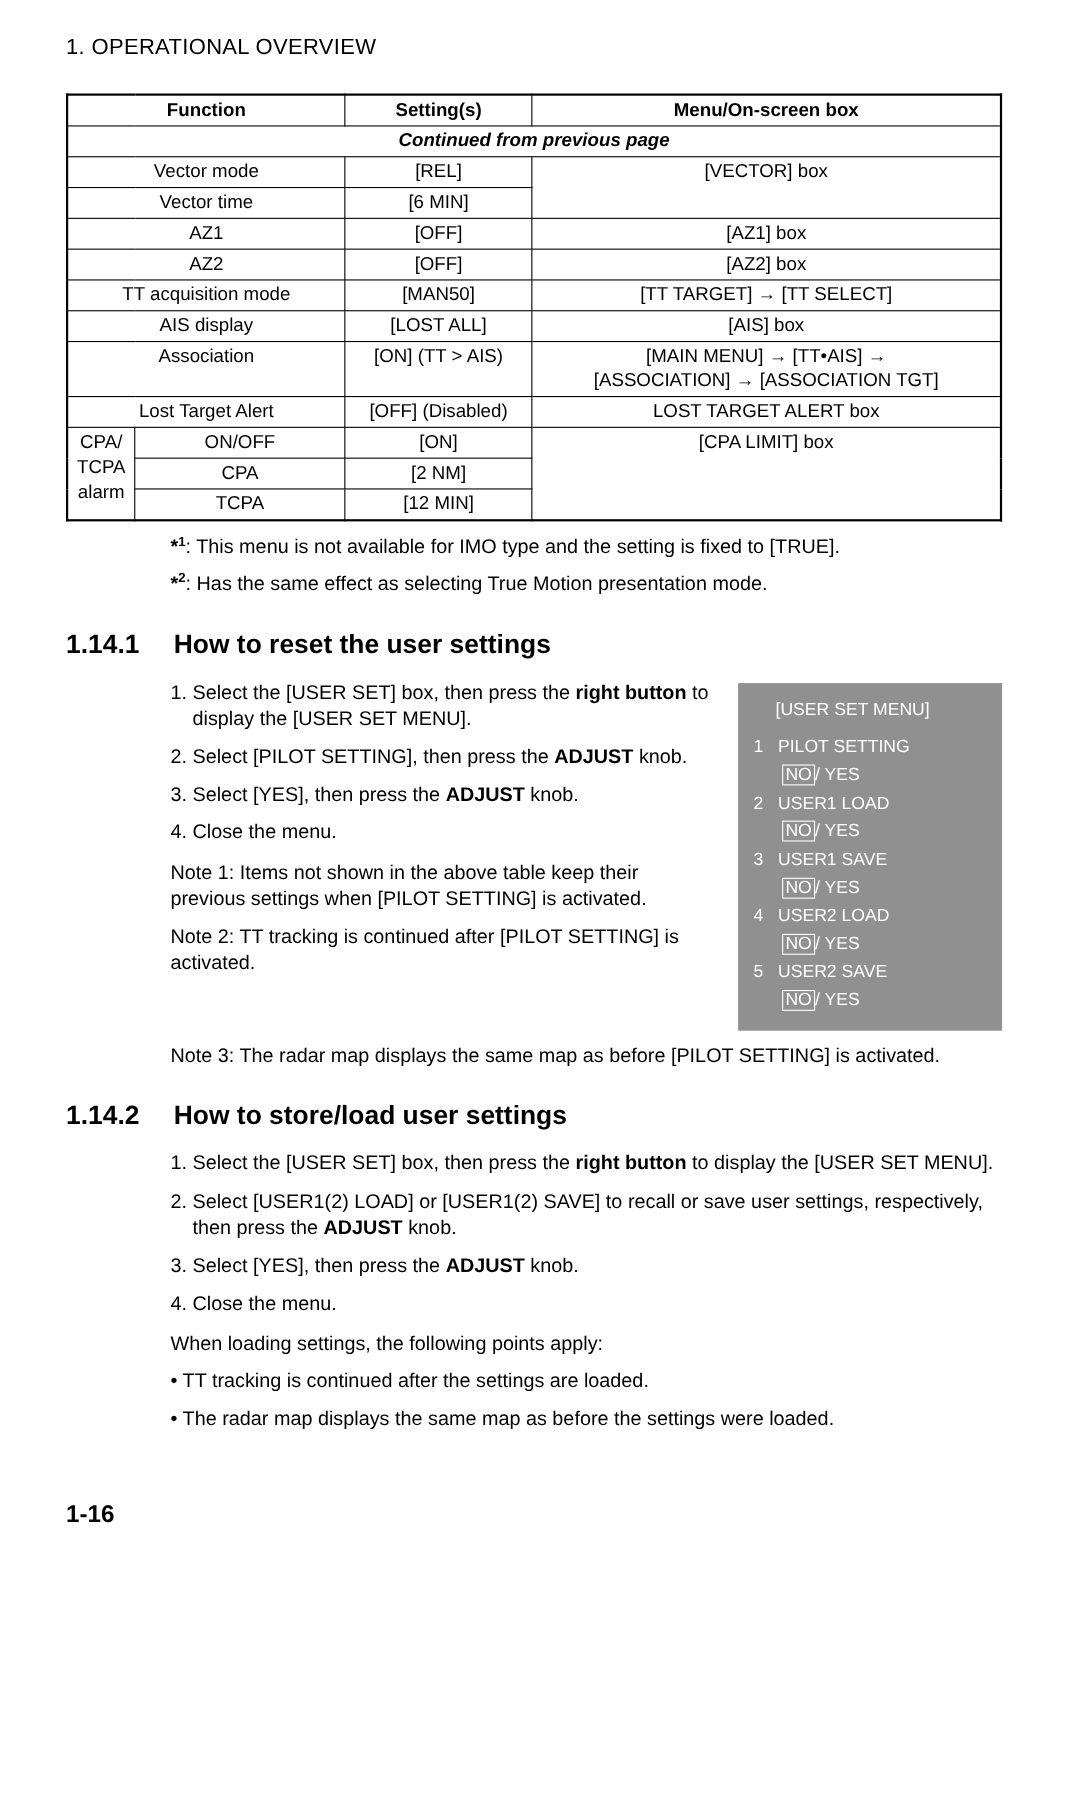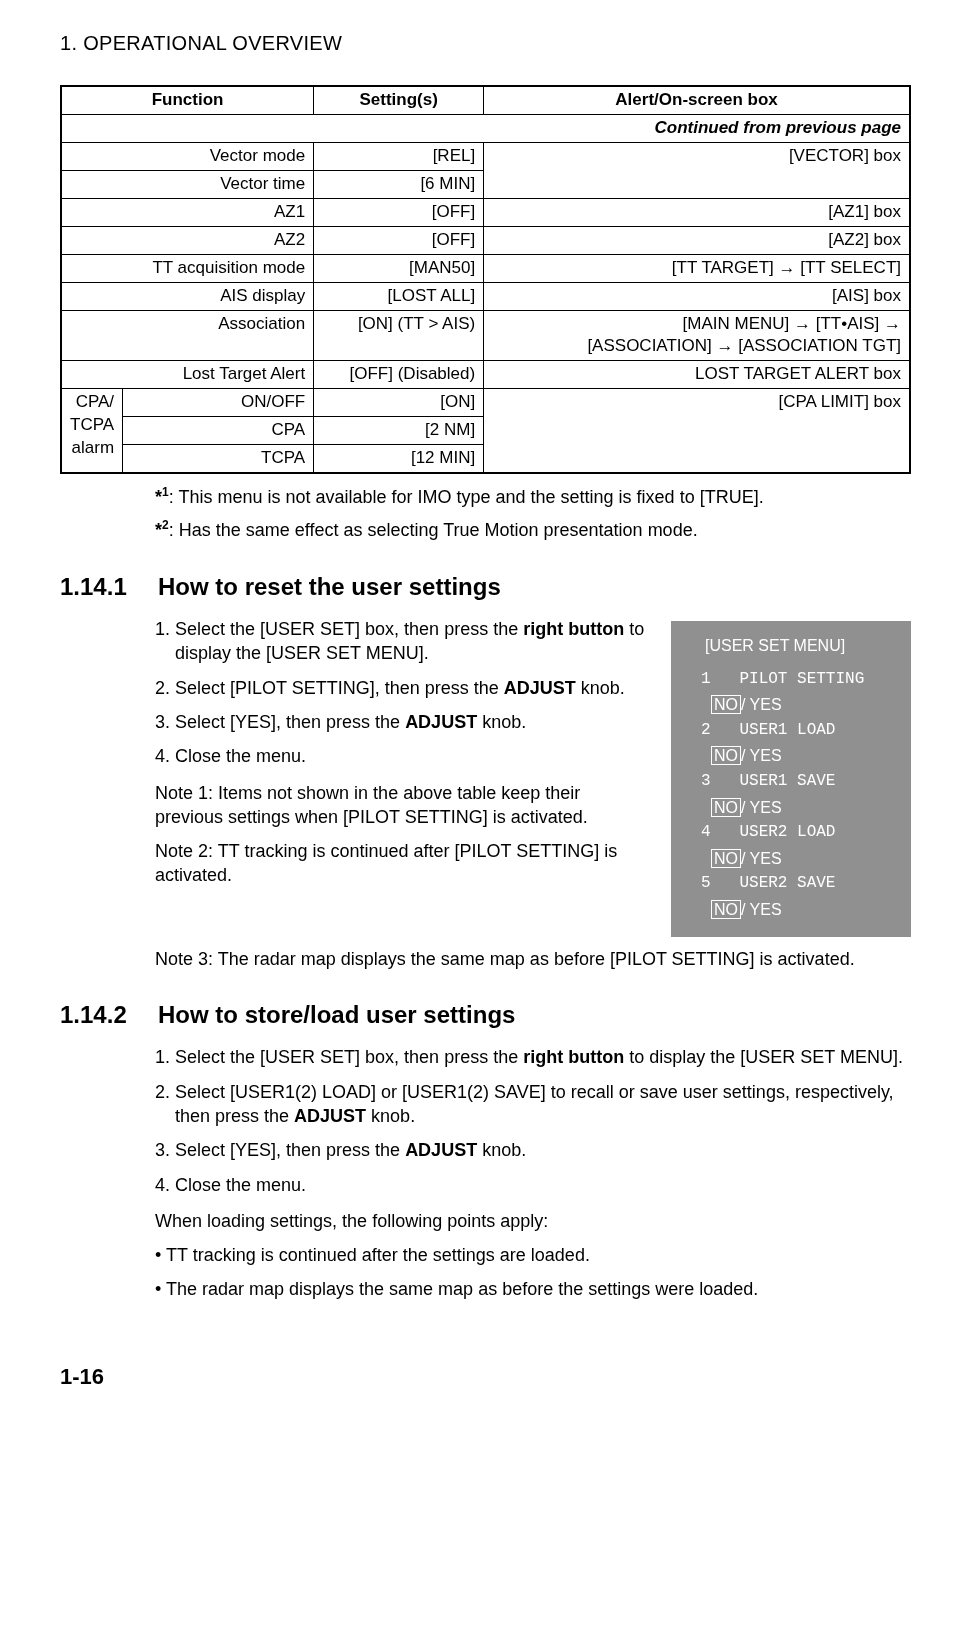--- a/index.html
+++ b/index.html
@@ -21,21 +21,21 @@
   table.settings {
     width: 100%;
     border-collapse: collapse;
     border: 2.5px solid #000;
     margin-bottom: 10px;
     font-size: 17px;
   }
   table.settings th, table.settings td {
     border: 1px solid #000;
     padding: 2px 8px;
-    text-align: right;
+    text-align: center;
     vertical-align: top;
   }
   table.settings th {
     font-weight: bold;
     text-align: center;
   }
   .continued-row td {
     text-align: center;
     font-style: italic;
     font-weight: bold;
@@ -66,38 +66,38 @@
     background: #909090;
     color: #fff;
     padding: 12px 14px 14px 14px;
     width: 240px;
     font-size: 16px;
     line-height: 1.6;
     flex-shrink: 0;
     margin-top: 4px;
   }
   .menu-box .title { text-align: left; margin-bottom: 8px; margin-left: 20px; }
-  .menu-box .row { white-space: nowrap; margin-left: 16px; font-family: Liberation Mono, monospace; }
+  .menu-box .row { white-space: nowrap; margin-left: 0; }
   .menu-box .opt { margin-left: 26px; }
   .menu-box .no-box { border: 1.5px solid #fff; padding: 0 2px; }
   .page-num { font-size: 22px; font-weight: bold; margin-top: 60px; }
   .arrow-sym { font-family: "Segoe UI Symbol", Arial; }
   .sup { font-size: 12px; vertical-align: super; }
 </style>
 </head>
 <body>
 
 <div class="page-header">1.  OPERATIONAL OVERVIEW</div>
 
 <table class="settings">
   <tbody>
       <tr>
     <th class="col-func" colspan="2">Function</th>
     <th class="col-set">Setting(s)</th>
-    <th>Alert/On-screen box</th>
+    <th>Menu/On-screen box</th>
   </tr>
   <tr class="continued-row">
         <td colspan="4">Continued from previous page</td>
       </tr>
   <tr>
     <td colspan="2">Vector mode</td>
     <td>[REL]</td>
     <td rowspan="2">[VECTOR] box</td>
   </tr>
   <tr>

